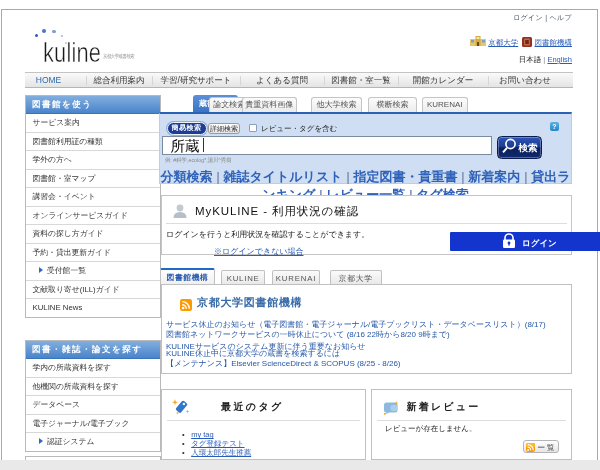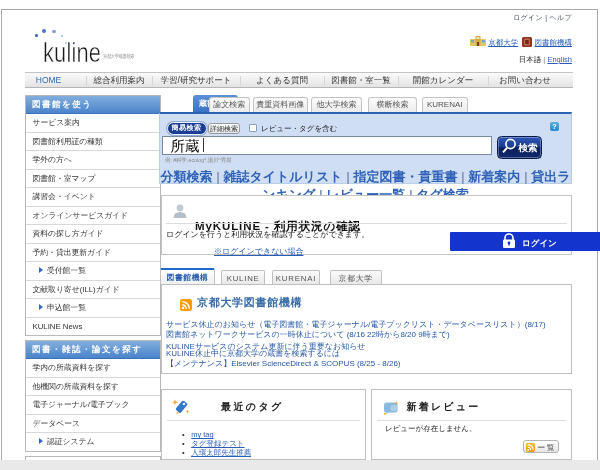--- a/index.html
+++ b/index.html
@@ -42,21 +42,21 @@
 #searchbox{left:161.5px;top:135.5px;width:330.5px;height:19.5px;background:#fff;border:1px solid #7a8a9f;box-sizing:border-box;}
 #sbtext{left:170.5px;top:137px;font-size:14.5px;color:#000;}
 #cursor{left:202.5px;top:137.5px;width:1.2px;height:14.5px;background:#333;}
 #btnSearch{left:497px;top:135.5px;width:43px;height:21px;background:linear-gradient(#2e56b6 0%,#1c3c92 46%,#0a1f5c 52%,#0f2a6e 100%);border:1px solid #081c50;border-radius:4.5px;color:#fff;box-shadow:inset 0 0 0 1px rgba(255,255,255,0.3);}
 #helpq{left:550px;top:122px;width:9px;height:9px;background:linear-gradient(#5ab0e0,#2288cc);border-radius:2px;color:#fff;font-size:7px;font-weight:bold;text-align:center;line-height:9px;}
 #extext{left:165px;top:156px;font-size:5.8px;color:#888;transform:scaleX(0.92);transform-origin:0 0;white-space:nowrap;}
 #linksrow{left:159px;top:168px;width:413px;text-align:center;font-size:13px;font-weight:bold;color:#8899bb;}
 #linksrow a{color:#2f62b8;text-decoration:none;}
 
 #mybox{left:161px;top:194.5px;width:411px;height:60px;border:1px solid #c5c5c5;background:#fff;box-sizing:border-box;}
-#mytitle{left:195px;top:219px;font-size:11.5px;font-weight:bold;color:#111;letter-spacing:0.9px;}
+#mytitle{left:195px;top:204px;font-size:11.5px;font-weight:normal;color:#111;letter-spacing:0.9px;}
 #mydiv{left:166px;top:223px;width:401px;height:1px;background:#ddd;}
 #mytext{left:166px;top:229px;font-size:8px;color:#222;}
 #mylink{left:166px;top:246px;font-size:8px;margin-left:48px;}
 #btnLogin{left:406px;top:232px;width:168px;height:19px;background:#1334cd;border-radius:1px;color:#fdba74;margin-left:44px;}
 
 .ntab{position:absolute;font-size:7.8px;text-align:center;border-radius:2px 2px 0 0;box-sizing:border-box;white-space:nowrap;}
 .ntab.on{top:267.5px;height:16.5px;background:linear-gradient(#fefefe,#f0f0f0);border-top:2.5px solid #2268c8;border-left:1px solid #c0c0c0;border-right:1px solid #c0c0c0;color:#2a5cb0;font-weight:bold;line-height:15px;letter-spacing:0.6px;}
 .ntab.off{top:269.5px;height:14.5px;background:linear-gradient(#fafafa,#e9e9e9);border:1px solid #c0c0c0;border-bottom:none;color:#555;line-height:15px;letter-spacing:0.8px;}
 #newsbox{left:161px;top:284px;width:411px;height:89.5px;border:1px solid #c0c0c0;background:#fff;box-sizing:border-box;}
 #newshead{left:197px;top:295px;font-size:11px;font-weight:bold;color:#3a6ca8;letter-spacing:0.7px;white-space:nowrap;}
@@ -126,36 +126,35 @@
     <div class="sbitem">サービス案内</div>
     <div class="sbitem">図書館利用証の種類</div>
     <div class="sbitem">学外の方へ</div>
     <div class="sbitem">図書館・室マップ</div>
     <div class="sbitem">講習会・イベント</div>
     <div class="sbitem">オンラインサービスガイド</div>
     <div class="sbitem">資料の探し方ガイド</div>
     <div class="sbitem">予約・貸出更新ガイド</div>
     <div class="sbitem sub"><span class="tri"></span>受付館一覧</div>
     <div class="sbitem">文献取り寄せ(ILL)ガイド</div>
-    <div class="sbitem sub"><span class="tri"></span>申込館一覧</div>
     <div class="sbitem last">KULINE News</div>
   </div>
   <div class="abs sbox" style="top:340px;">
     <div class="sbhead">図書・雑誌・論文を探す</div>
     <div class="sbitem">学内の所蔵資料を探す</div>
     <div class="sbitem">他機関の所蔵資料を探す</div>
+    <div class="sbitem">データベース</div>
     <div class="sbitem">電子ジャーナル/電子ブック</div>
-    <div class="sbitem">データベース</div>
     <div class="sbitem sub last"><span class="tri"></span>認証システム</div>
   </div>
   <div class="abs sbox" style="top:456px;height:4px;border-bottom:none;"></div>
 
   <div class="tab on" style="left:160.5px;width:45px;margin-left:32px;">蔵書検索</div>
   <div class="tab off" style="left:208.5px;width:41.5px;">論文検索</div>
-  <div class="tab off" style="left:253px;width:54.5px;">貴重資料画像</div>
+  <div class="tab off" style="left:242px;width:54.5px;">貴重資料画像</div>
   <div class="tab off" style="left:311px;width:51px;">他大学検索</div>
   <div class="tab off" style="left:368px;width:49px;">横断検索</div>
   <div class="tab off" style="left:421.5px;width:46.5px;">KURENAI</div>
 
   <div class="abs" id="panel"></div>
   <div class="abs" id="btnEasy">簡易検索</div>
   <div class="abs" id="btnAdv">詳細検索</div>
   <div class="abs" id="chk"></div>
   <div class="abs" id="chklbl">レビュー・タグを含む</div>
   <div class="abs" id="searchbox"></div>

